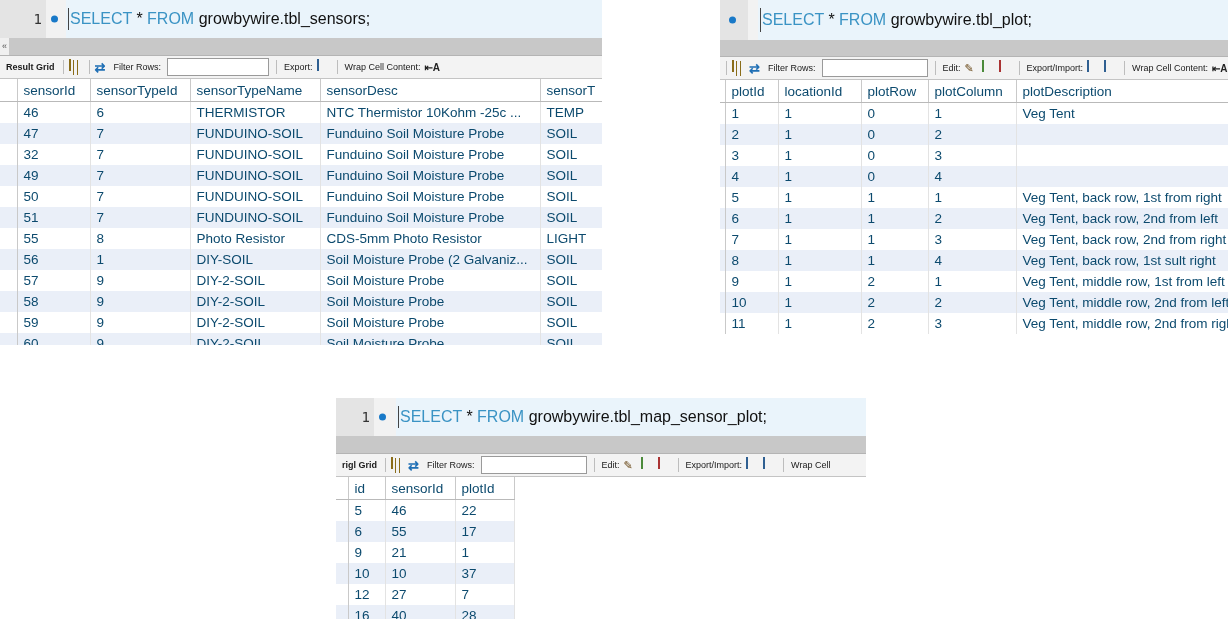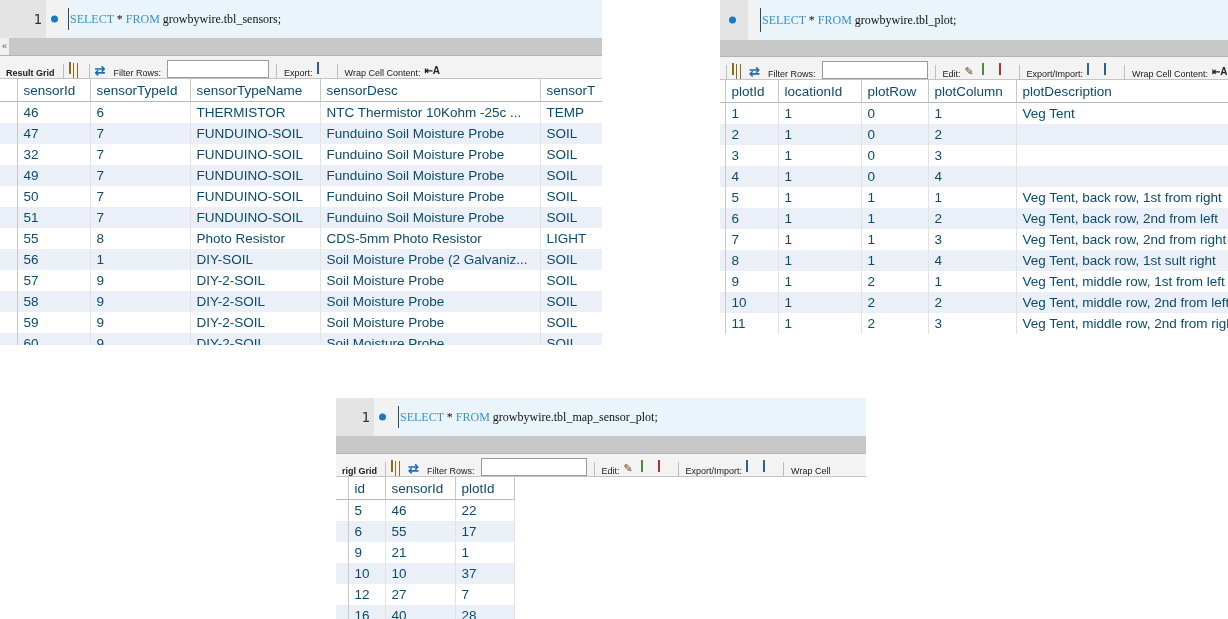--- a/index.html
+++ b/index.html
@@ -38,22 +38,22 @@
     top: 50%;
     transform: translateY(-50%);
     width: 7px; height: 7px;
     border-radius: 50%;
     background: #1979c8;
   }
   .gutter-pad { width: 20px; background: #f2f2f2; }
   .sqlline {
     flex: 1;
     background: #eaf4fb;
-    font-family: Liberation Serif, serif;
-    font-size: 12px;
+    font-family: Liberation Sans, sans-serif;
+    font-size: 16px;
     line-height: 38px;
     white-space: pre;
     color: #111111;
     padding-left: 4px;
     position: relative;
   }
   .kw { color: #3a93c4; }
   .op { color: #111111; }
   .caret {
     position:absolute; left:2px; top:8px; bottom:8px; width:1px; background:#444;
@@ -71,21 +71,21 @@
     background: #f0f0f0;
     font-size: 9px; color: #555; line-height: 17px; text-align: center;
   }
 
   
   .rtoolbar {
     height: 23px;
     background: #f3f3f3;
     border-bottom: 1px solid #c4c4c4;
     display: flex;
-    align-items: flex-end;
+    align-items: center;
     font-size: 9px;
     color: #1a1a1a;
     white-space: nowrap;
     padding-left: 2px;
     box-sizing: border-box;
   }
   .rtoolbar .lbl { font-weight: bold; padding: 0 4px; font-size: 9px; }
   .rtoolbar .sep { width: 1px; height: 14px; background: #bdbdbd; margin: 0 4px; }
   .rtoolbar .txt { padding: 0 3px; font-size: 9px; }
   .filterbox {

